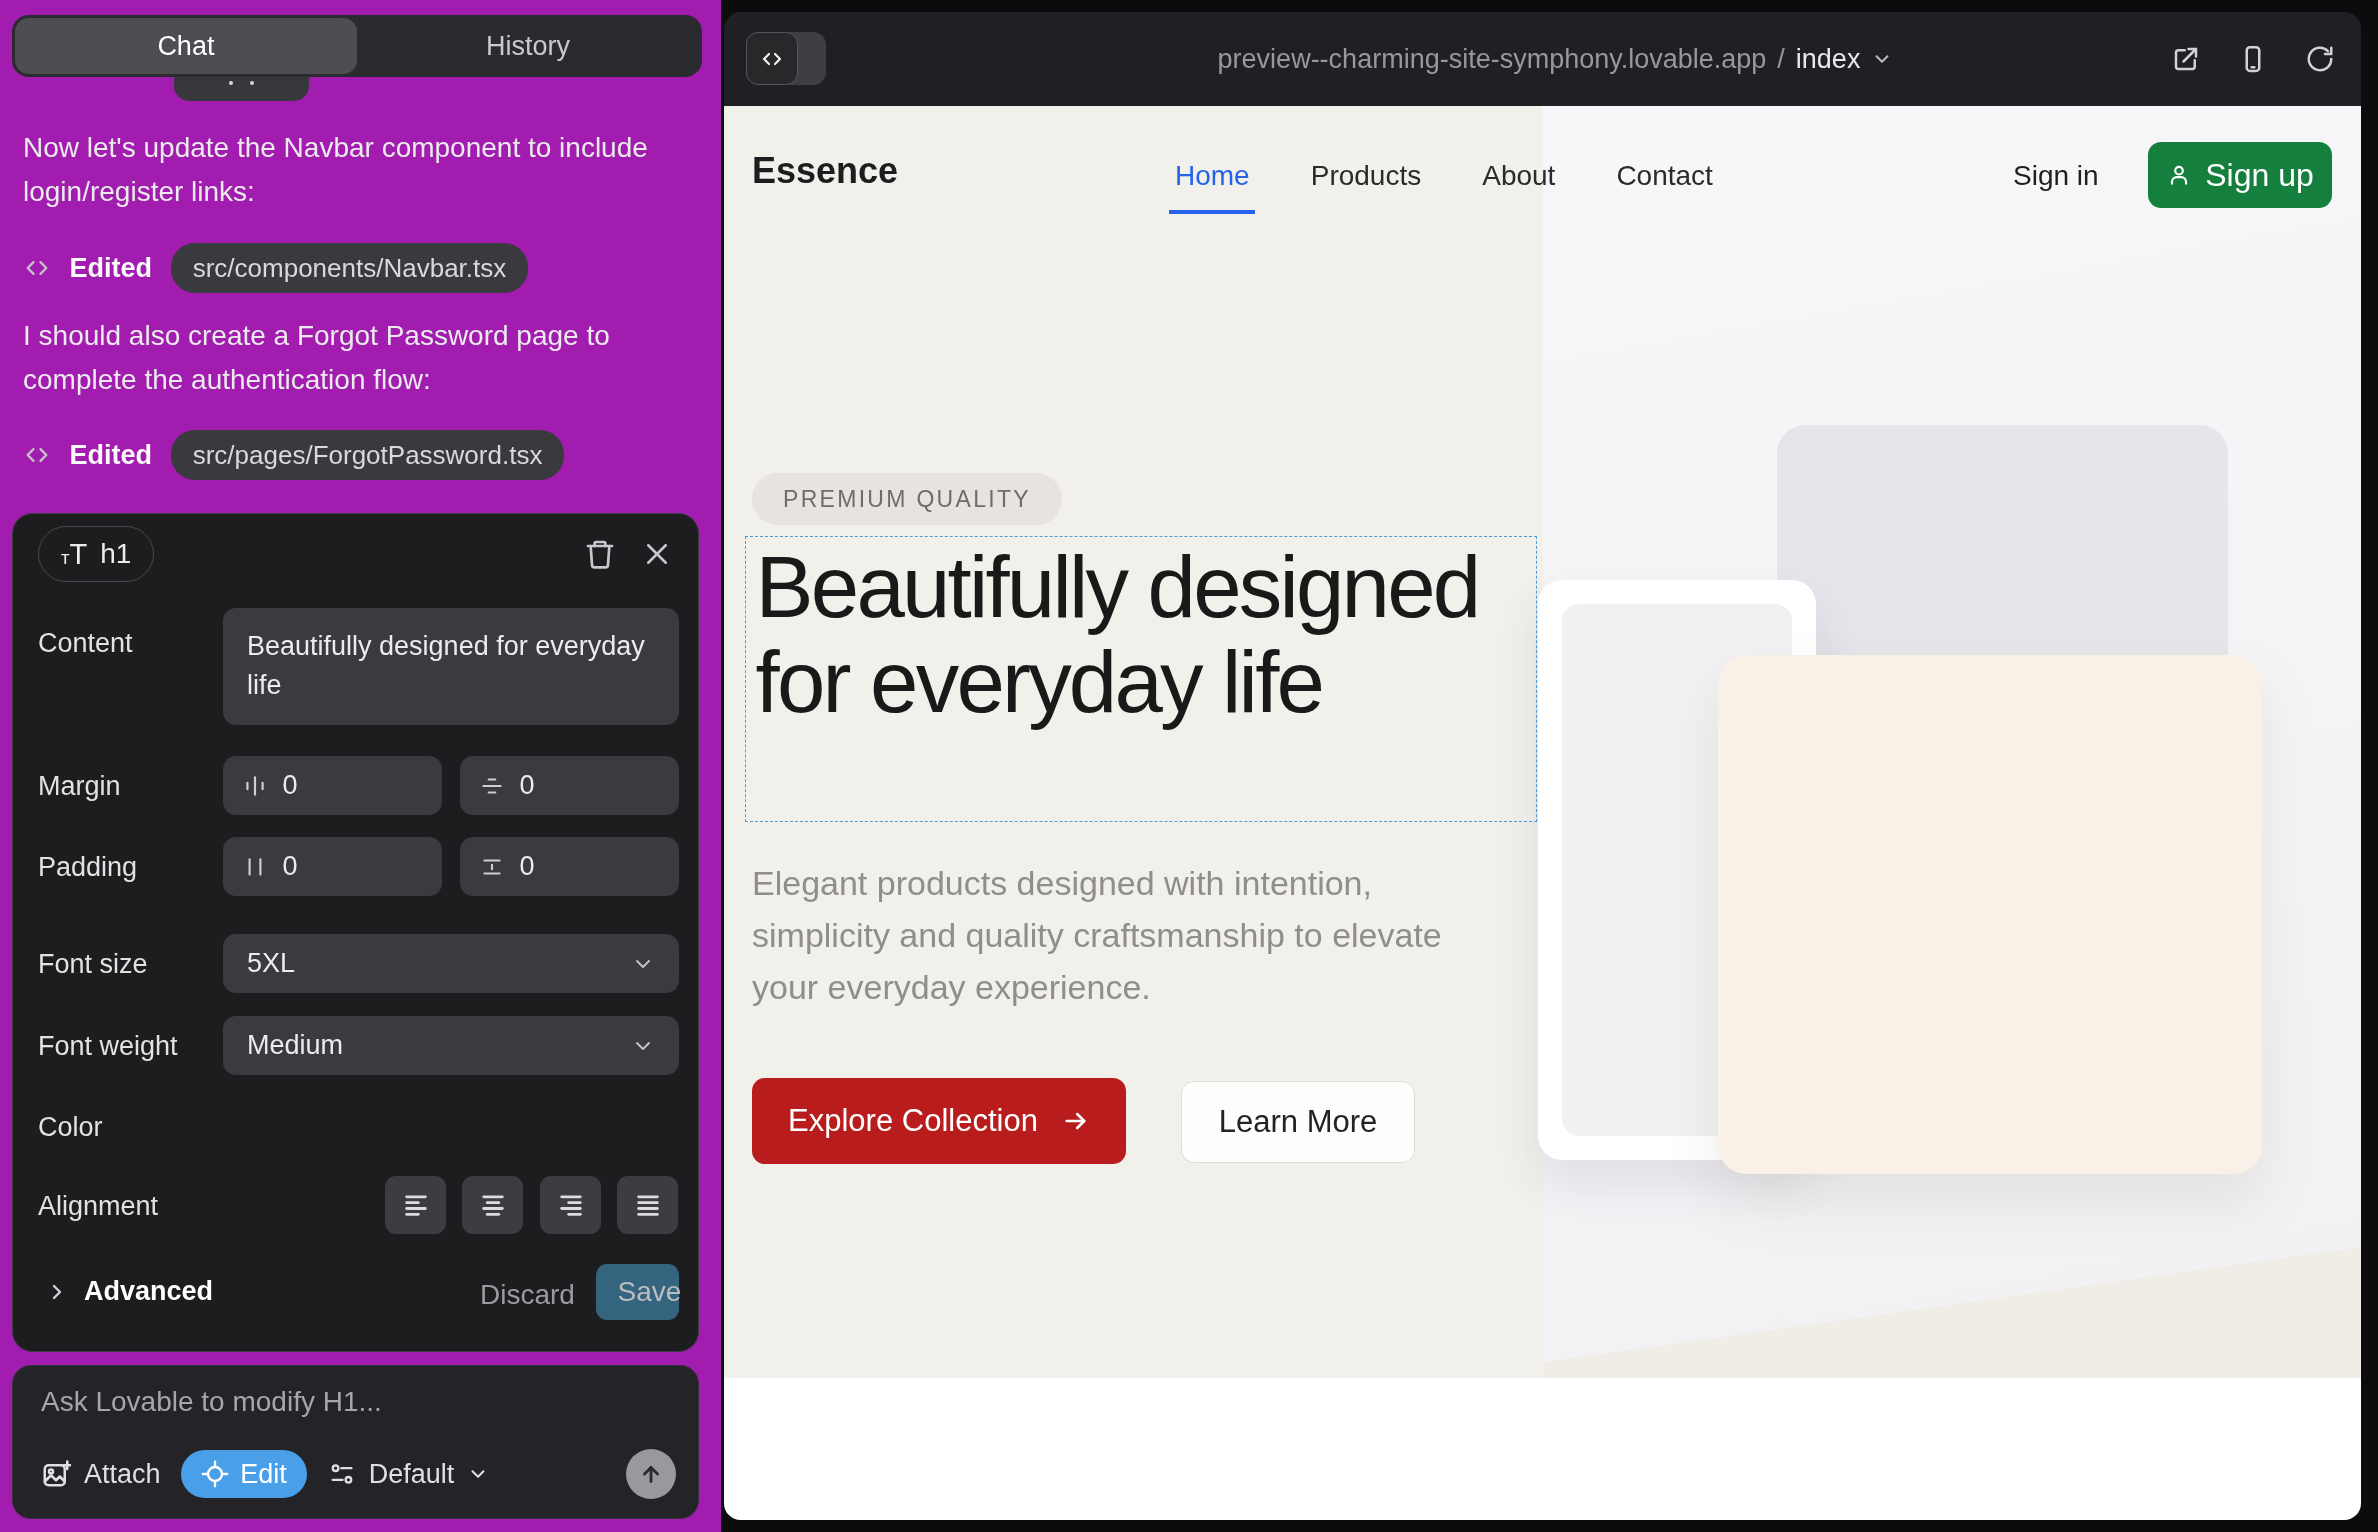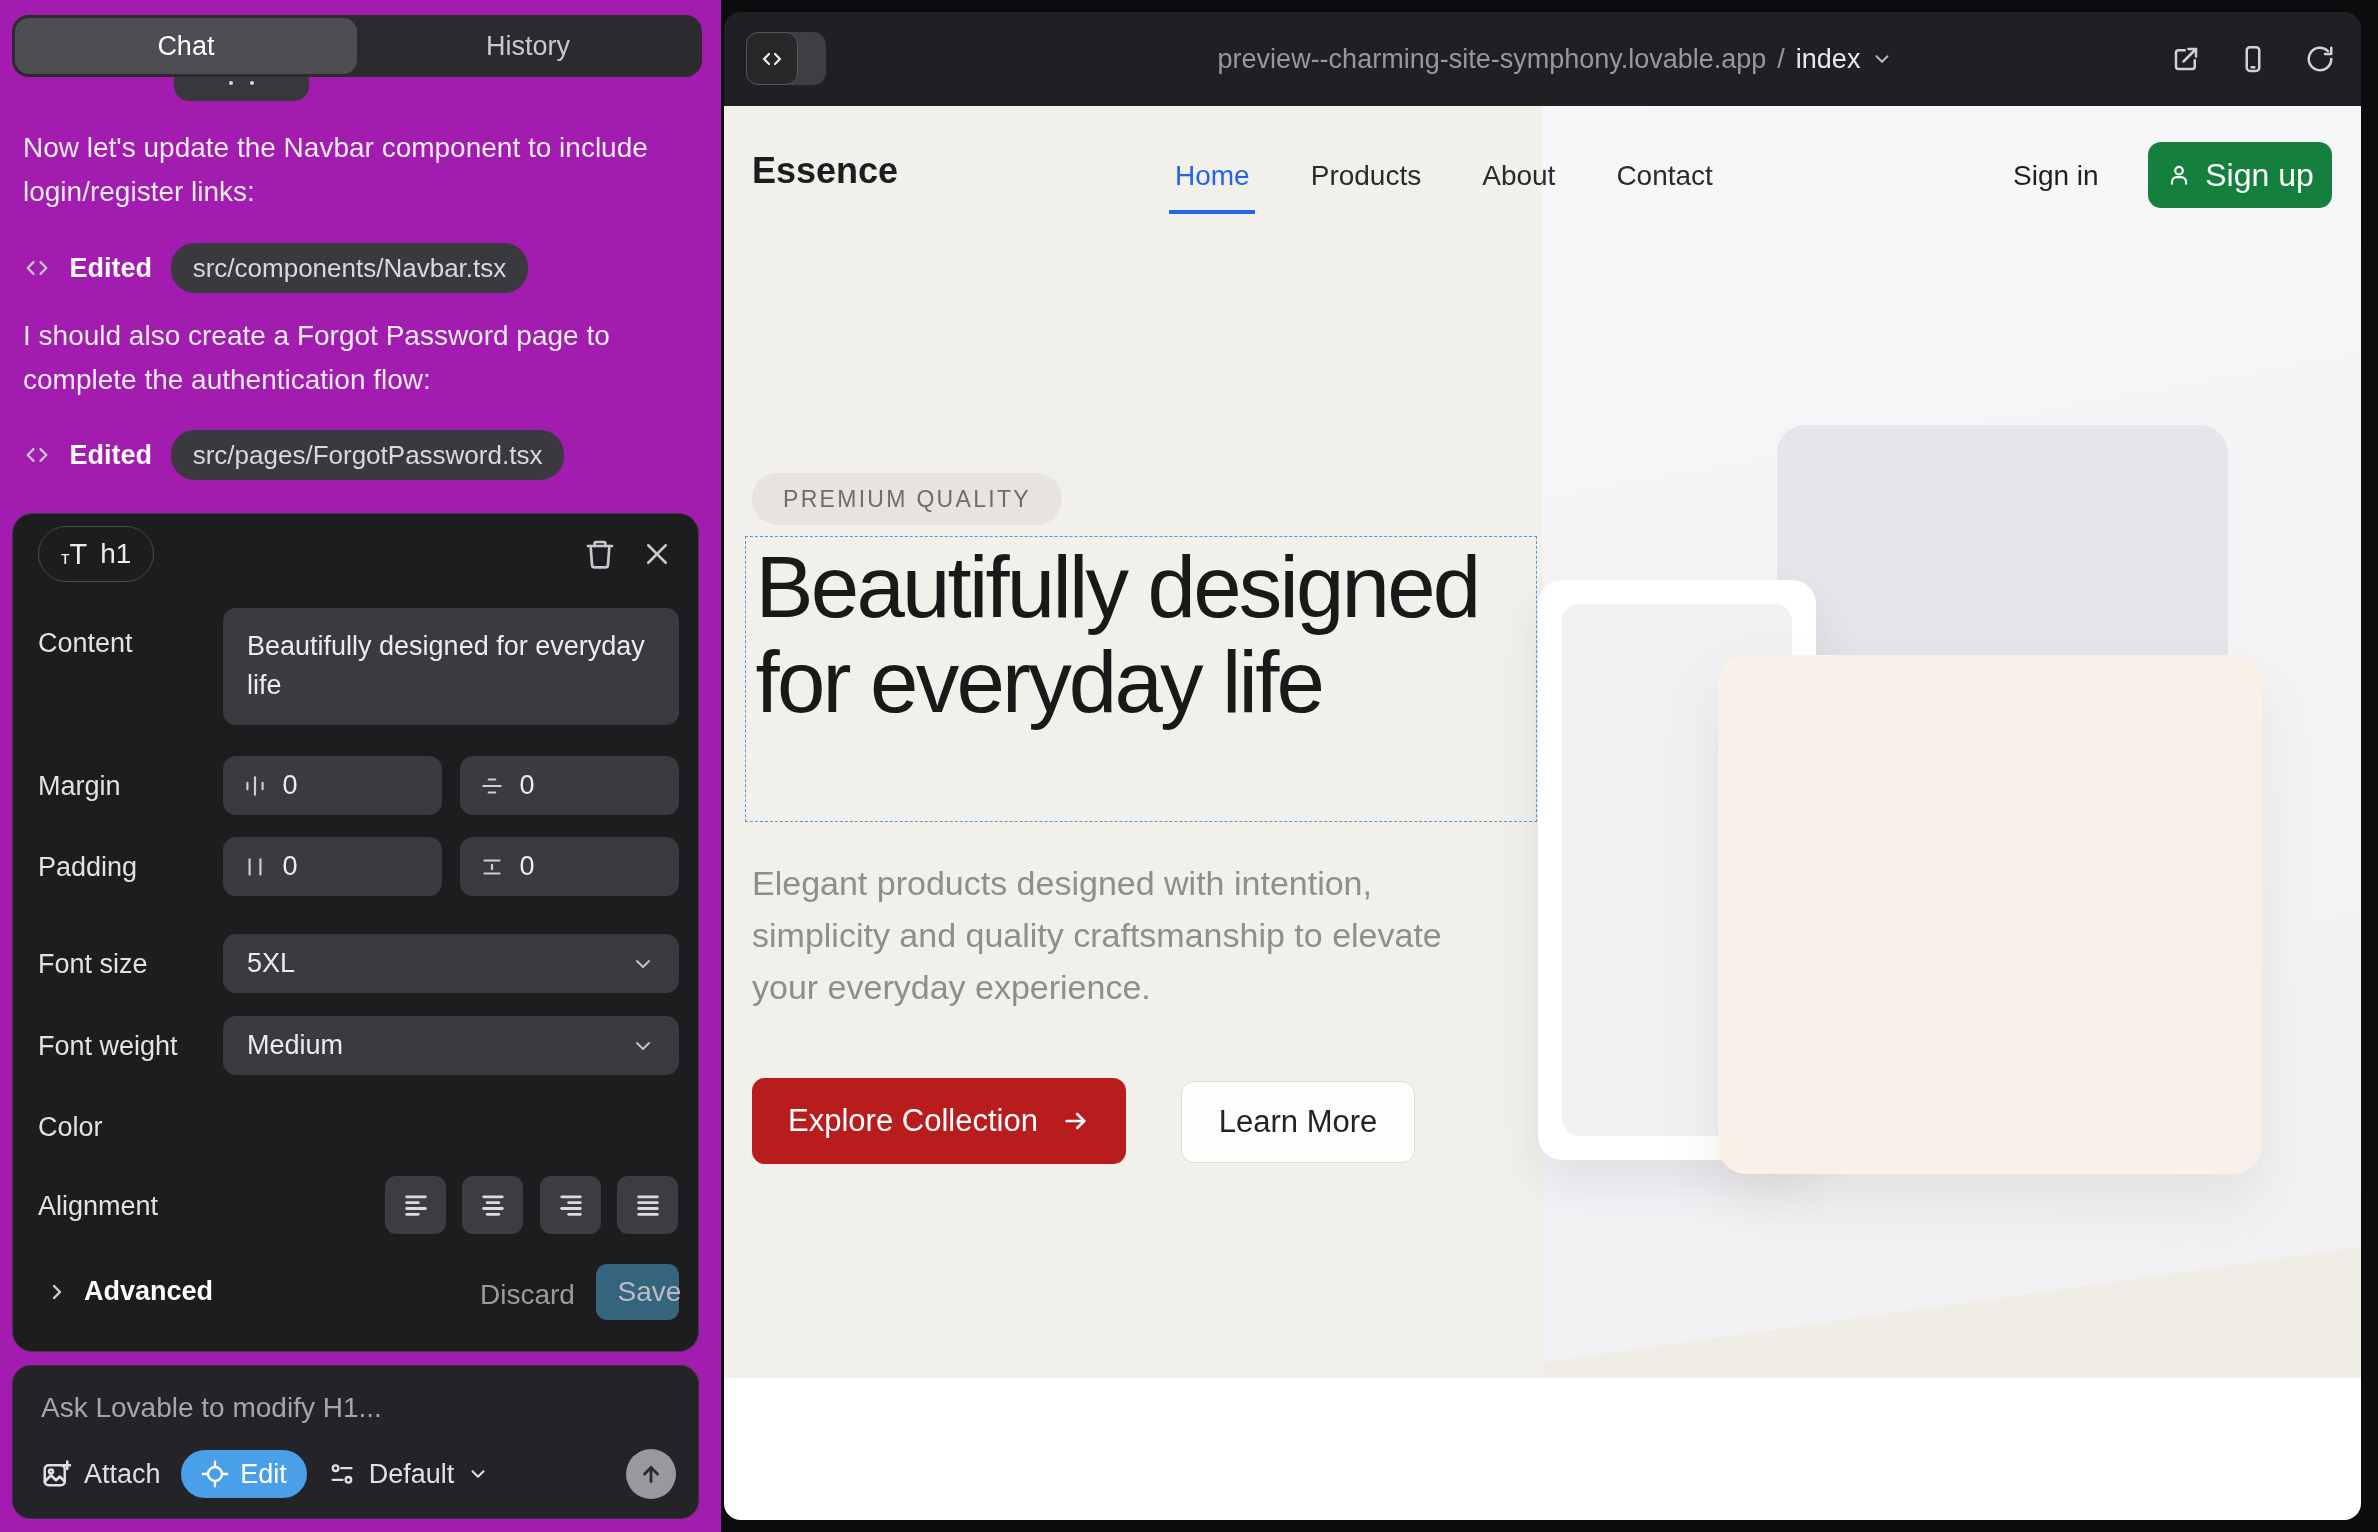--- a/index.html
+++ b/index.html
@@ -32,21 +32,21 @@
   .field{background:#3a3a3f;border-radius:13px;color:#ececee;font-size:27px;display:flex;align-items:center;}
   .minifield{width:219px;height:59px;padding:0 18.6px;gap:15px;}
   .selfield{left:210px;width:456px;height:59px;padding:0 24px;justify-content:space-between;}
   .alignbtn{width:61px;height:58px;border-radius:11px;background:#3c3c41;display:flex;align-items:center;justify-content:center;color:#dcdcdf;}
   .advanced{font-size:27px;color:#fff;font-weight:700;display:flex;align-items:center;gap:15px;}
   .discard{font-size:28px;color:#9b9b9f;}
   .savebtn{width:83px;height:56px;border-radius:11px;background:#35647f;color:#b9bcc0;font-size:28px;display:flex;align-items:center;justify-content:center;padding-left:24px;}
 
   
   .composer{left:12px;top:1365px;width:687px;height:154px;background:#242428;border-radius:18.6px;border:0.9px solid #333338;z-index:2;}
-  .composer .ph{left:28px;top:26px;font-size:28px;color:#a6a6aa;}
+  .composer .ph{left:28px;top:20px;font-size:28px;color:#a6a6aa;}
   .ctoolbar{left:28px;right:22px;bottom:18.6px;height:50px;display:flex;align-items:center;gap:20.4px;color:#e0e0e2;}
   .ctool{display:flex;align-items:center;gap:13px;font-size:27px;}
   .editpill{height:48px;border-radius:927px;background:#4aa0e8;color:#fff;display:flex;align-items:center;gap:11px;padding:0 20.4px;font-size:27px;}
   .sendbtn{margin-left:auto;width:50px;height:50px;border-radius:50%;background:#99999d;display:flex;align-items:center;justify-content:center;color:#2a2a2e;}
 
   
   .browser{left:724px;top:12px;width:1637px;height:1508px;background:#202024;border-radius:16.7px;overflow:hidden;}
   .bbar{left:0;top:0;right:0;height:94px;}
   .toggle{left:22px;top:20.4px;width:80px;height:53px;background:#3e3e43;border-radius:13px;}
   .toggle .sq{left:0;top:0;width:52px;height:53px;background:#28282b;border:1.9px solid #55555a;border-radius:12px;display:flex;align-items:center;justify-content:center;color:#f2f2f2;}

